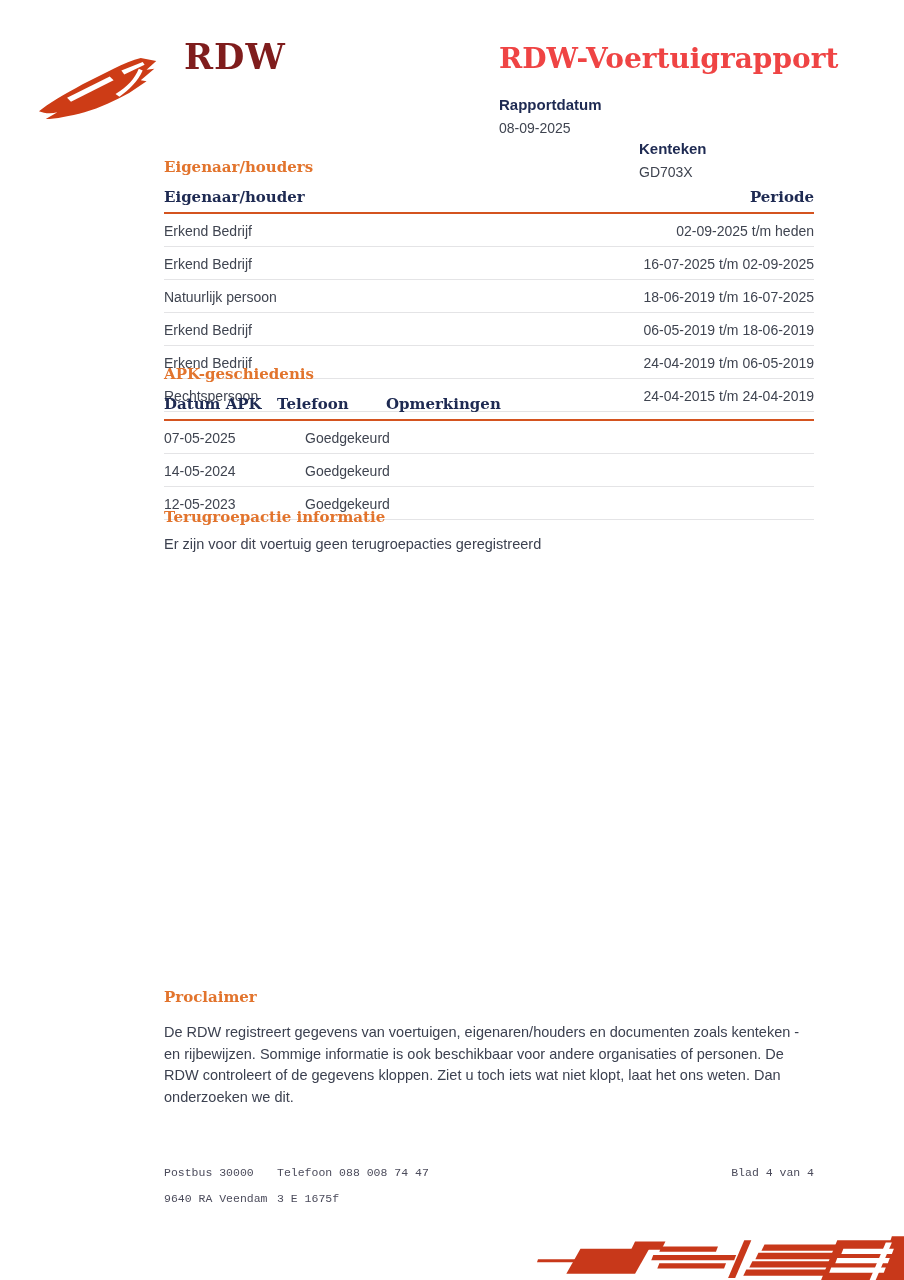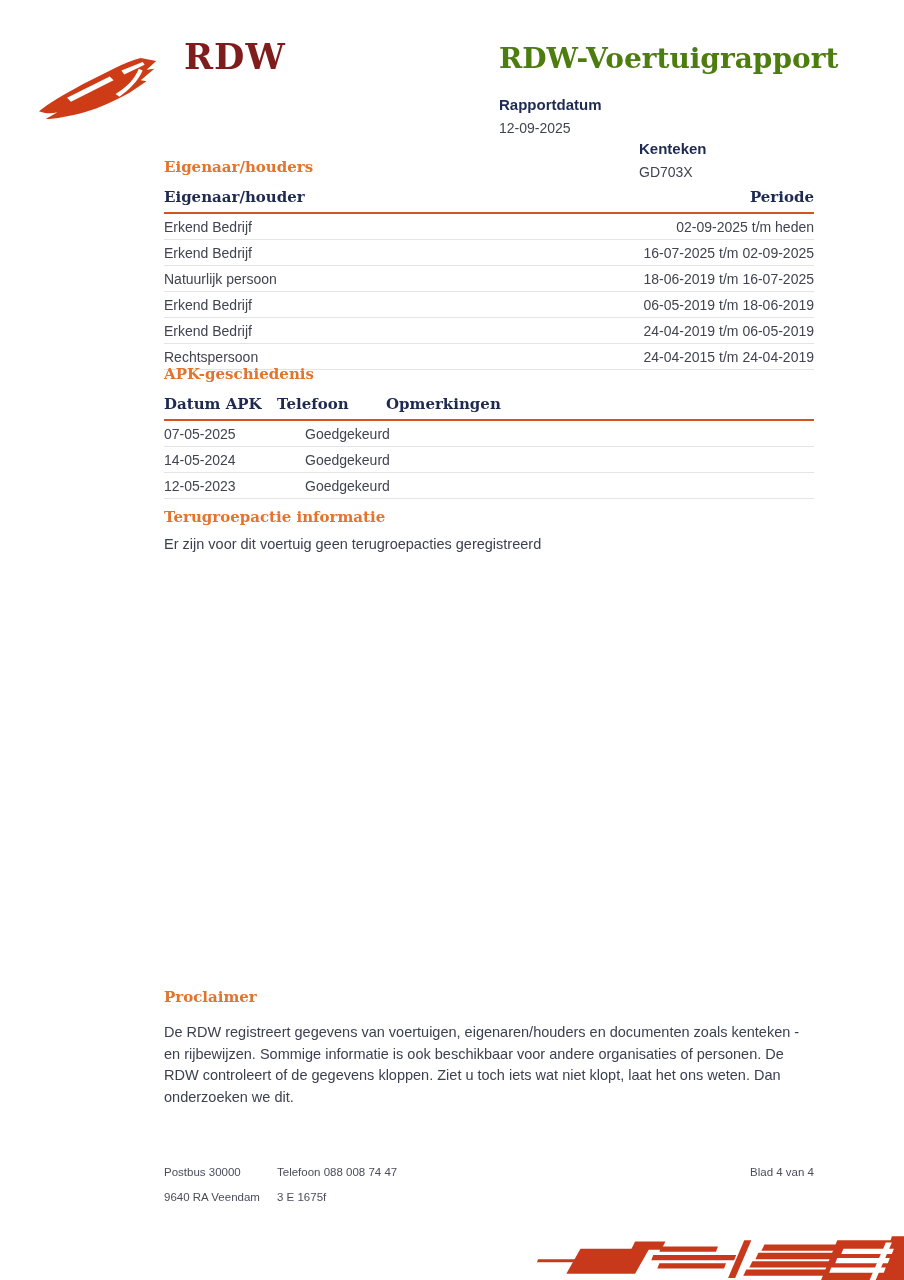--- a/index.html
+++ b/index.html
@@ -15,21 +15,21 @@
   
   .logo-flag { position:absolute; left:38px; top:57px; width:126px; height:66px; }
   .logo-text {
     position:absolute; left:162px; top:36px;
     font-family:"DejaVu Serif", serif; font-weight:bold;
     font-size:35px; color:#7f1d1d; letter-spacing:1px;margin-left:22px;
   }
   .doc-title {
     position:absolute; left:499px; top:42px;
     font-family:"DejaVu Serif", serif; font-weight:bold;
-    font-size:28px; color:#4d7c0f;
+    font-size:28px; color:#ef4444;
   }
   .meta { position:absolute; left:499px; top:96px; width:315px; }
   .meta-col { position:absolute; top:0; }
   .meta-col.c1 { left:0; }
   .meta-col.c2 { left:140px;margin-top:44px; }
   .meta-label {
     font-family:Liberation Sans, sans-serif; font-weight:bold;
     font-size:15px; color:#1e2a52;
   }
   .meta-value { margin-top:7px; font-size:14px; color:#3f4450; }
@@ -53,41 +53,41 @@
     font-family:"DejaVu Serif", serif; font-weight:bold;
     font-size:15px; color:#1e2a52;
     padding-bottom:6px;
     border-bottom:2px solid #d4531f;
   }
   .tbl-row {
     display:flex; justify-content:space-between;
     font-size:14px; color:#3f4450;
     padding:3px 0 2px 0;
     border-bottom:1px solid #e4e4e6;
-    height:26px; align-items:center;
+    height:33px; align-items:center;
   }
   .cell-right { text-align:right; }
 
   
   .apk .col1 { width:113px; }
   .apk .col2 { width:109px; }
   .apk .col3 { flex:1; }
   .apk .tbl-head { justify-content:space-between; }
   .apk .tbl-row  { justify-content:flex-start;gap:28px; }
 
   .body-text {
     font-size:14.5px; color:#3c4150; line-height:21.5px;
   }
   .recall .body-text { margin-top:8px; }
   .proclaim .body-text { margin-top:16px; }
 
   
   .footer { position:absolute; left:164px; top:1166px; width:650px;
     font-size:11.5px; color:#4c4c5c; }
-  .footer-row { display:flex; margin-bottom:13px; }
+  .footer-row { display:flex; margin-bottom:13px;font-family:Liberation Mono, monospace; }
   .footer .f-c1 { width:113px; }
   .footer .f-c2 { flex:1; }
   .footer .f-c3 { text-align:right; }
 
   .bottom-stripes { position:absolute; right:0; bottom:0; width:368px; height:48px; }
 </style>
 </head>
 <body>
 
 <div class="page">
@@ -98,21 +98,21 @@
     <path fill="#ffffff" d="M86,14 L108,5 L110,8 L89,18 Z"></path>
     <path fill="#ffffff" d="M80,38 C92,31 100,22 104,12 L108,14 C103,25 94,34 84,41 Z"></path>
   </svg>
   <div class="logo-text">RDW</div>
 
   <h1 class="doc-title">RDW-Voertuigrapport</h1>
 
   <div class="meta">
     <div class="meta-col c1">
       <div class="meta-label">Rapportdatum</div>
-      <div class="meta-value">12-09-2025</div>
+      <div class="meta-value">08-09-2025</div>
     </div>
     <div class="meta-col c2">
       <div class="meta-label">Kenteken</div>
       <div class="meta-value">GD703X</div>
     </div>
   </div>
 
   <div class="section owners">
     <div class="section-heading">Eigenaar/houders</div>
     <div class="tbl">

